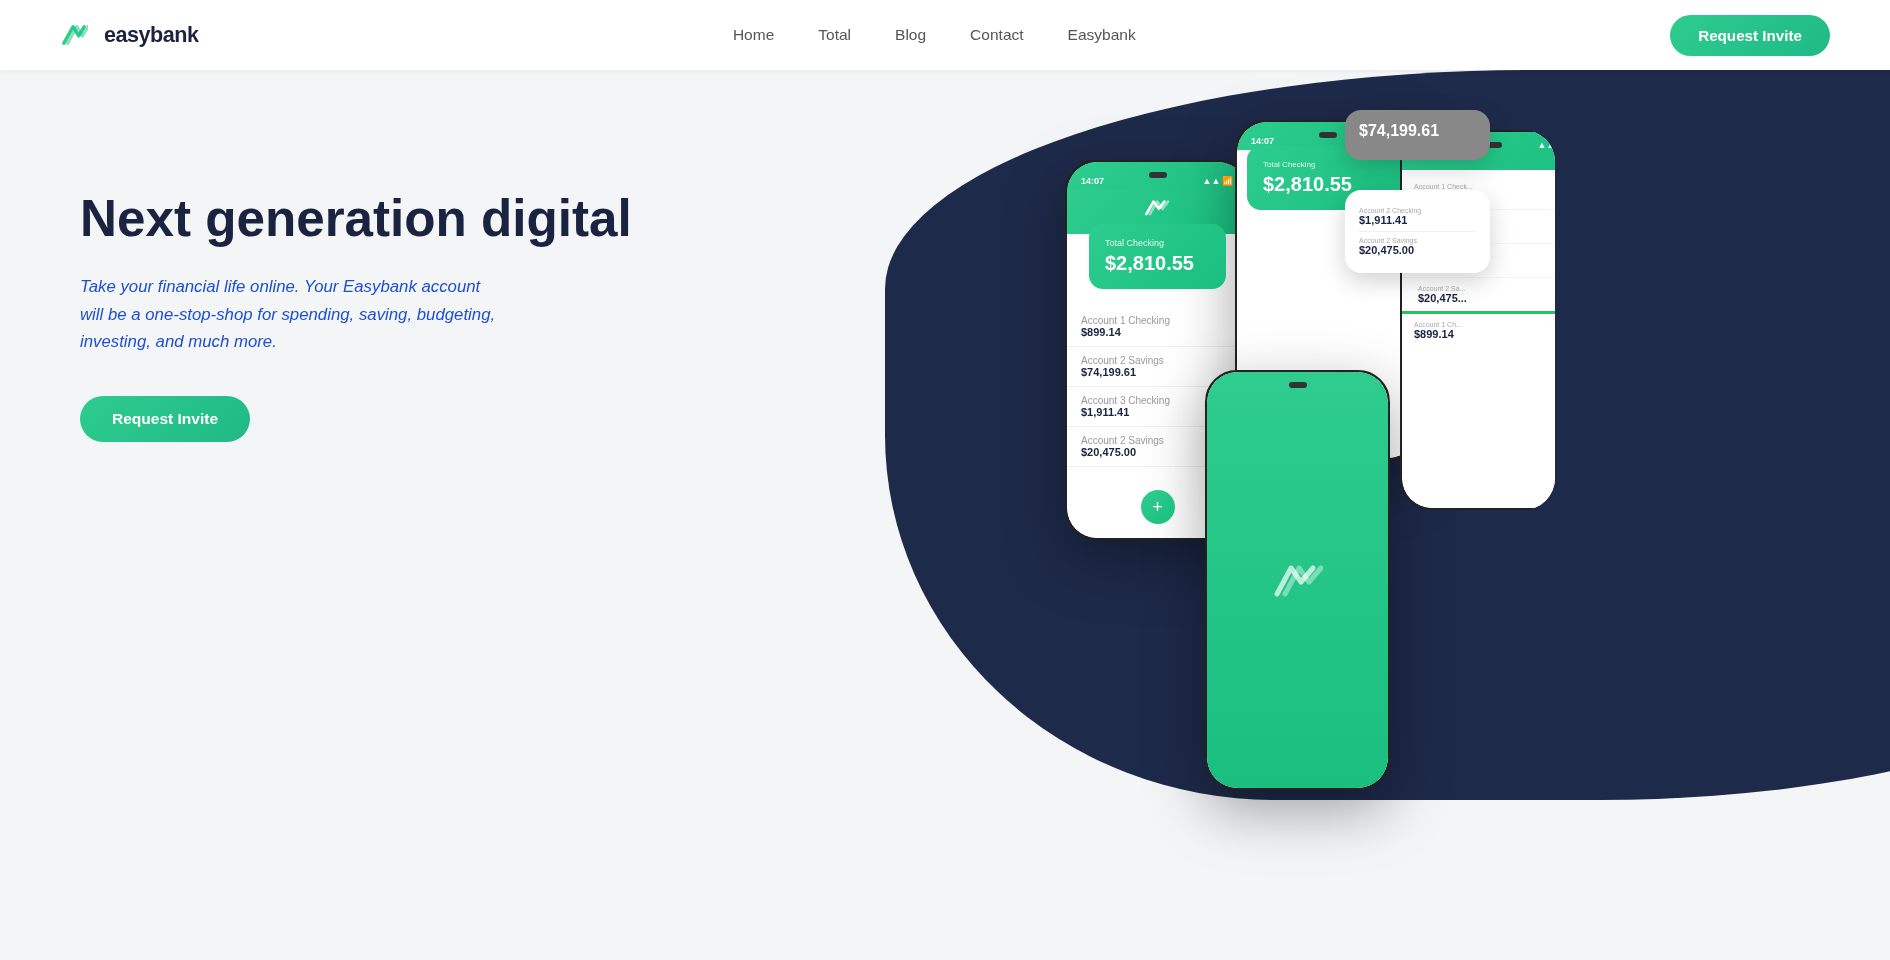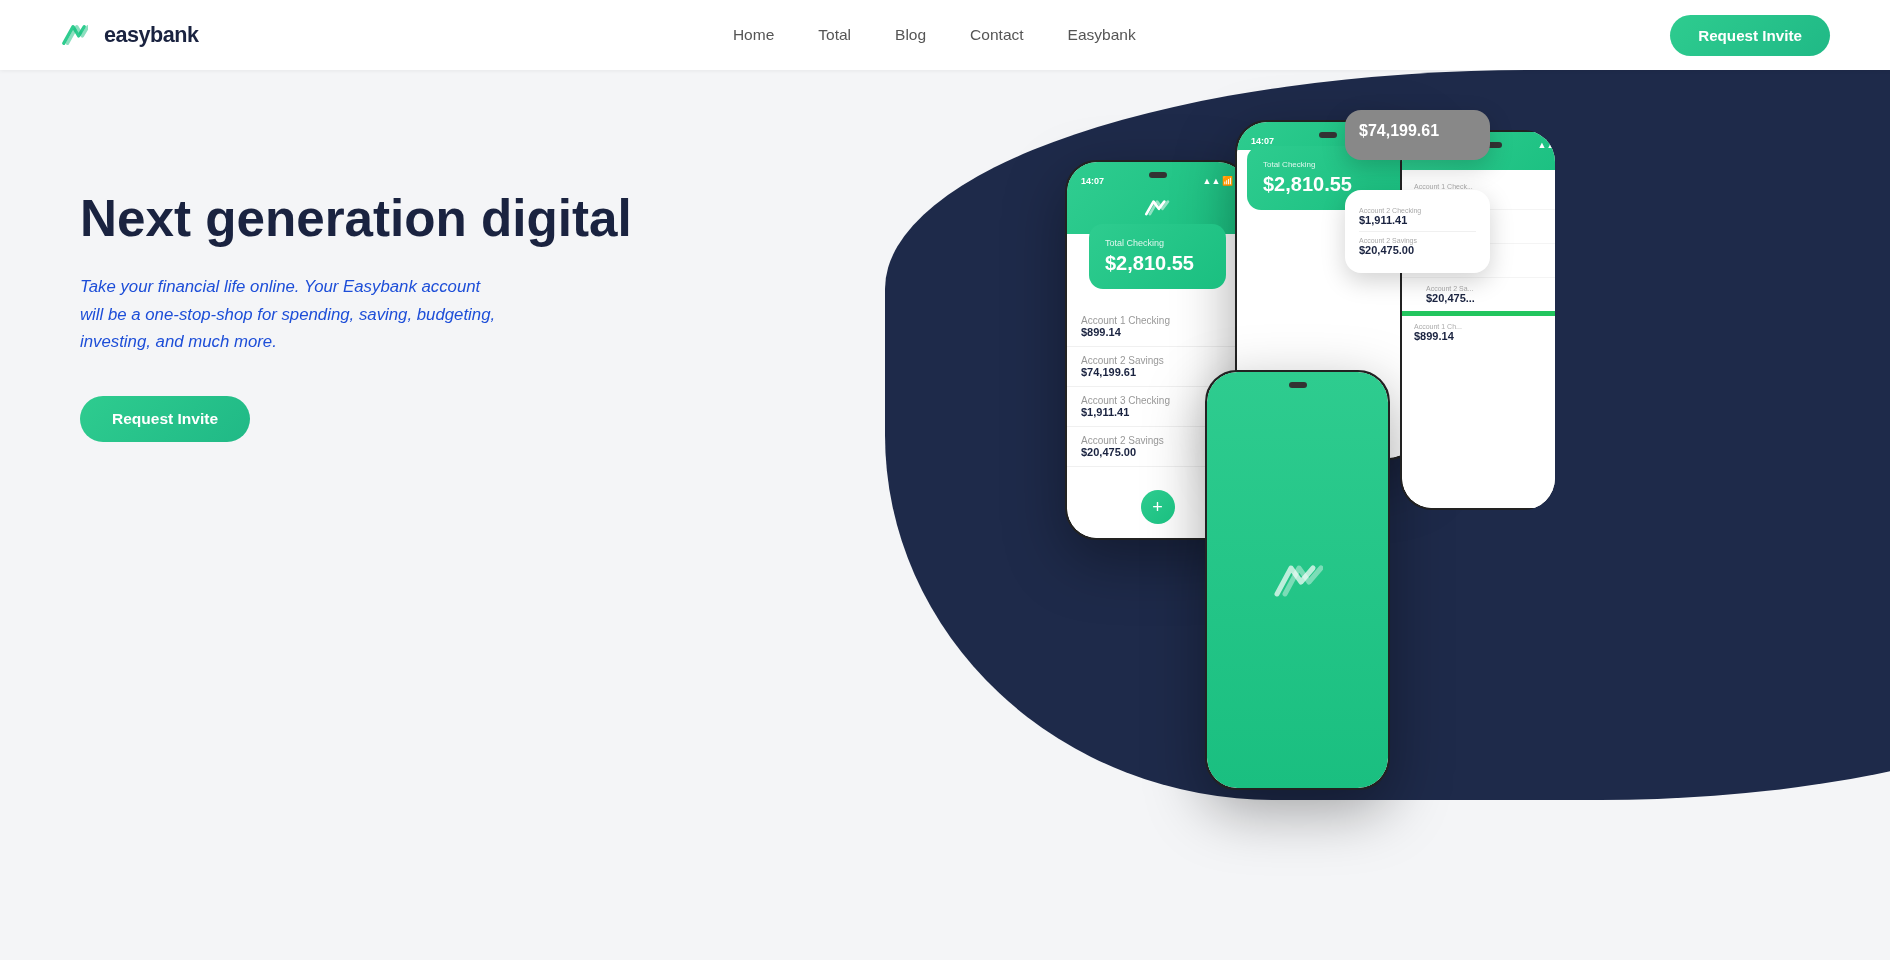--- a/index.html
+++ b/index.html
@@ -336,21 +336,21 @@
               <div style="font-size:11px;color:#1a2340;font-weight:600;">$899.14</div>
             </div>
             <div style="padding:7px 12px; border-bottom:1px solid #f4f4f4;">
               <div style="font-size:7px;color:#aaa;">Account 2 Sav...</div>
               <div style="font-size:11px;color:#1a2340;font-weight:600;">$74,199...</div>
             </div>
             <div style="padding:7px 12px; border-bottom:1px solid #f4f4f4;">
               <div style="font-size:7px;color:#aaa;">Account 2 Ch...</div>
               <div style="font-size:11px;color:#1a2340;font-weight:600;">$1,911.4...</div>
             </div>
-            <div style="padding:7px 24px; border-bottom:5px solid #22c55e;">
+            <div style="padding:7px 16px; border-bottom:3px solid #22c55e;">
               <div style="font-size:7px;color:#aaa;">Account 2 Sa...</div>
               <div style="font-size:11px;color:#1a2340;font-weight:600;">$20,475...</div>
             </div>
             <div style="padding:7px 12px;">
               <div style="font-size:7px;color:#aaa;">Account 1 Ch...</div>
               <div style="font-size:11px;color:#1a2340;font-weight:600;">$899.14</div>
             </div>
           </div>
         </div>
       </div>

